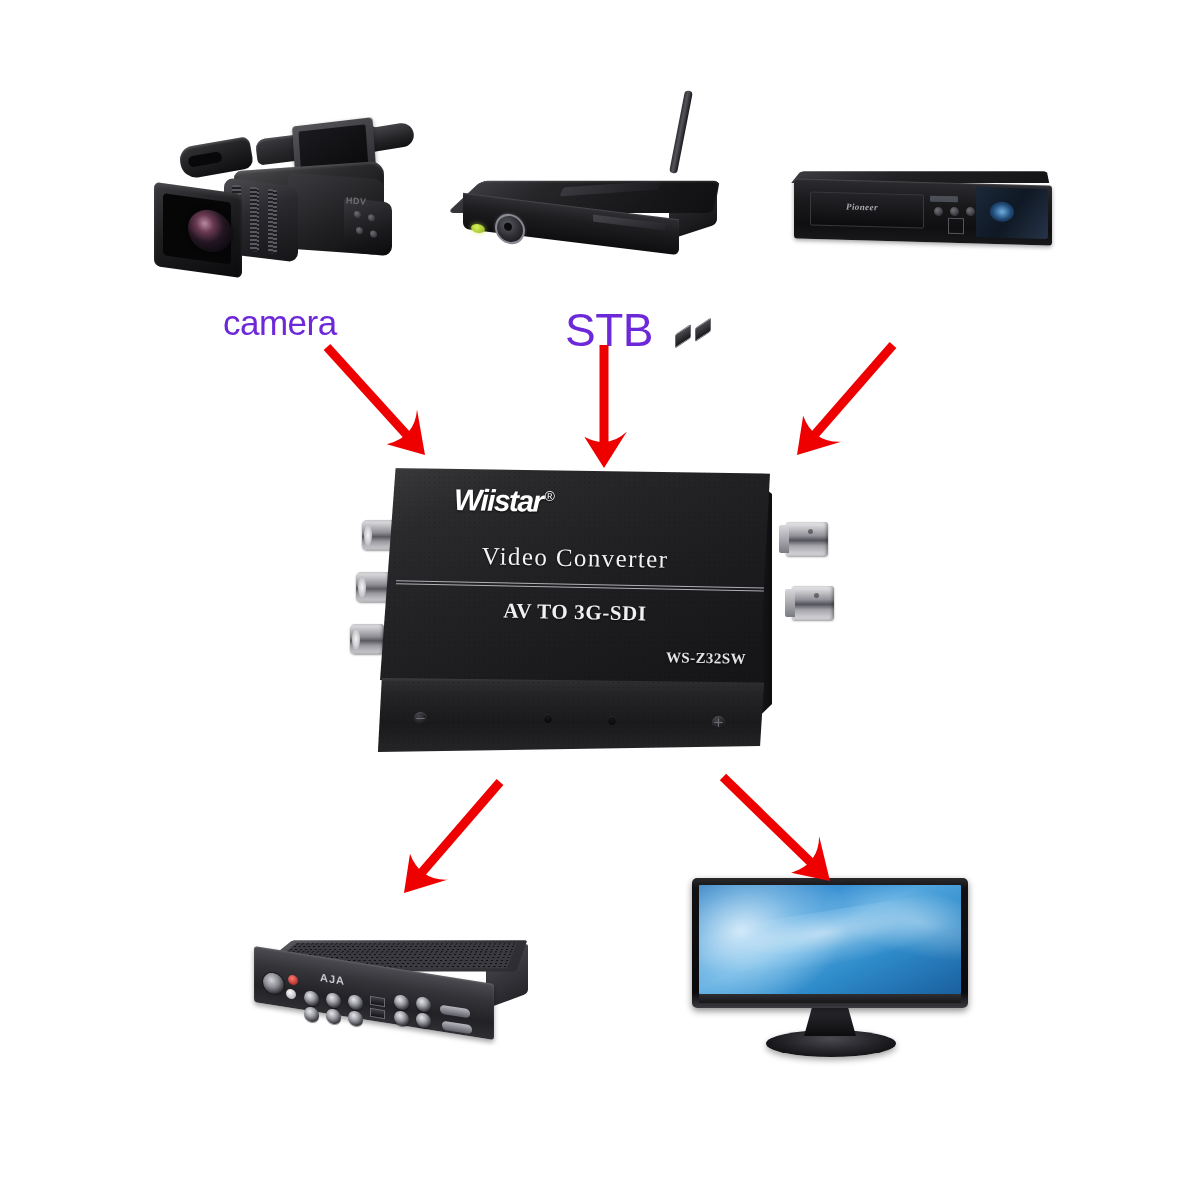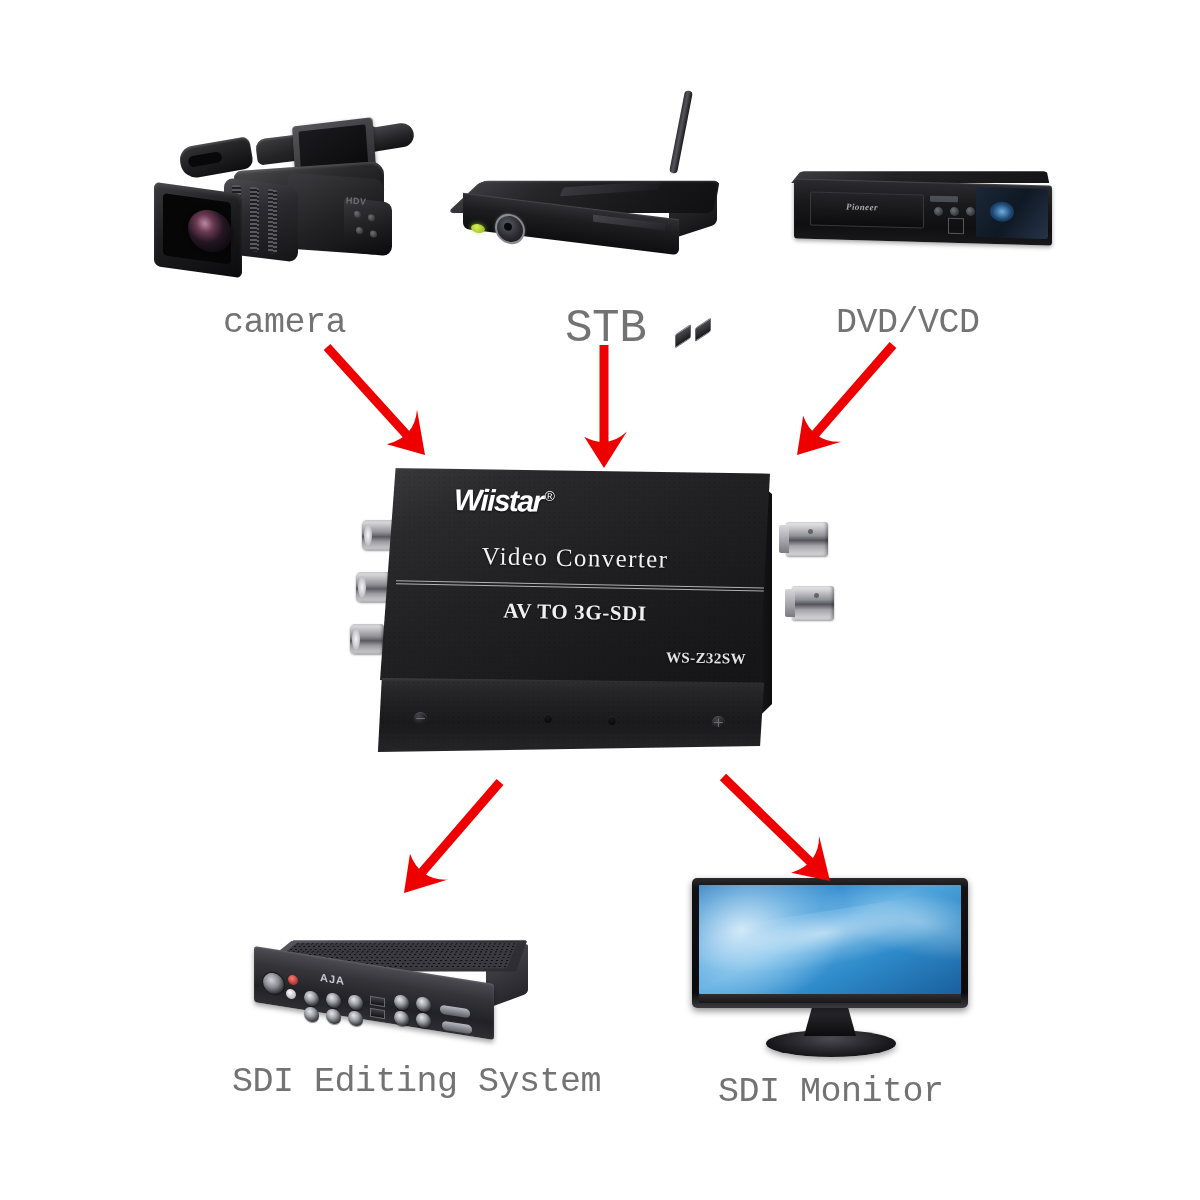--- a/index.html
+++ b/index.html
@@ -16,22 +16,22 @@
     width: 1200px;
     height: 1200px;
     background: #ffffff;
     overflow: hidden;
   }
   .node { position: absolute; }
 
   
   .devlabel {
     position: absolute;
-    color: #737373;
-    font-family: Liberation Mono, monospace;
+    color: #6d28d9;
+    font-family: Liberation Sans, sans-serif;
     font-weight: 400;
     white-space: nowrap;
     letter-spacing: -0.5px;
   }
 
   
   #arrow-layer {
     position: absolute;
     left: 0; top: 0;
     width: 1200px; height: 1200px;
@@ -561,21 +561,20 @@
     <div class="dvd-btn" style="left:176px;"></div>
     <div class="dvd-btn" style="left:192px;"></div>
     <div class="dvd-sq"></div>
     <div class="dvd-bluray">
       <div class="dvd-bd-logo"></div>
     </div>
   </div>
 
   <div class="devlabel" style="left:223px; top:303px; font-size:35px;">camera</div>
   <div class="devlabel" style="left:565px; top:303px; font-size:46px;">STB</div>
-  <div class="devlabel" style="left:836px; top:303px; font-size:35px;">DVD/VCD</div>
 
   <div class="node" id="converter">
 
     <div class="rca" style="left:22px; top:60px;"></div>
     <div class="rca" style="left:16px; top:112px;"></div>
     <div class="rca" style="left:10px; top:164px;"></div>
 
     <div class="bnc" style="left:446px; top:62px;"></div>
     <div class="bnc" style="left:452px; top:126px;"></div>
 
@@ -641,22 +640,20 @@
     <div class="mon-bezel">
       <div class="mon-screen">
         <div class="mon-wave1"></div>
         <div class="mon-wave2"></div>
         <div class="mon-wave3"></div>
       </div>
       <div class="mon-chinstrap"></div>
     </div>
   </div>
 
-  <div class="devlabel" style="left:232px; top:1062px; font-size:35px;">SDI Editing System</div>
-  <div class="devlabel" style="left:718px; top:1072px; font-size:35px;">SDI Monitor</div>
 
   <svg id="arrow-layer" viewBox="0 0 1200 1200">
     <g id="arrows-group">
         <g transform="translate(327,347) rotate(47.77916686407208)">
           <rect x="0" y="-4.5" width="127.23552379307316" height="9" fill="#ee0000"></rect>
           <path d="M 145.83552379307315 0
      L 106.83552379307315 -24.599999999999998
      Q 126.03552379307315 -4.427999999999999 112.23552379307316 21.156
      Z" fill="#ee0000"></path>
         </g>

